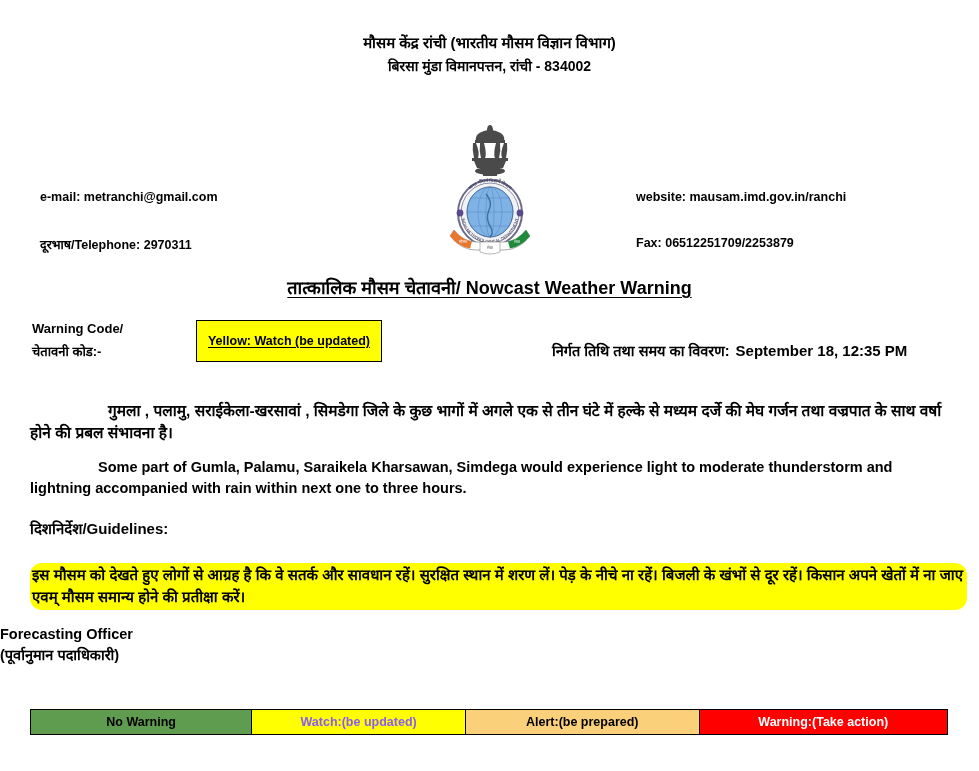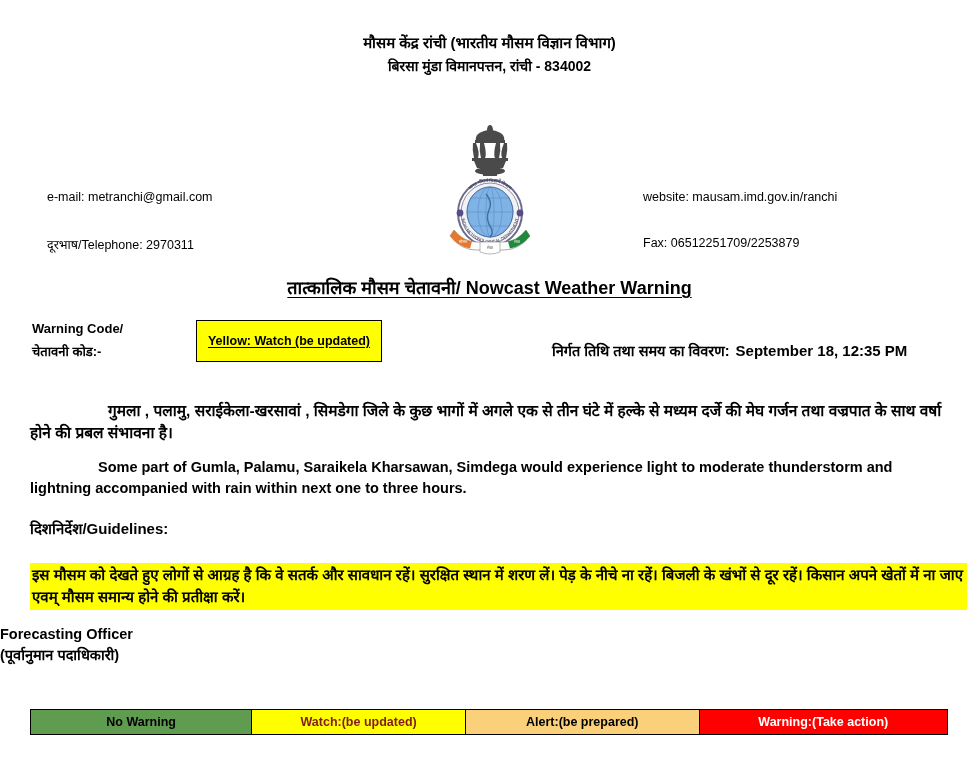--- a/index.html
+++ b/index.html
@@ -52,25 +52,25 @@
     right: 0;
     top: 118px;
     display: flex;
     justify-content: center;
     pointer-events: none;
   }
 
   
   .contact {
     position: absolute;
-    left: 15px;
+    left: 8px;
     right: 0;
     top: 190px;
     font-size: 12.5px;
-    font-weight: normal;
+    font-weight: bold;
   }
   .contact-row {
     position: relative;
     height: 46px;
   }
   .c-left {
     position: absolute;
     left: 32px;
     top: 0;
   }
@@ -169,20 +169,21 @@
   .guide-body {
     position: absolute;
     left: 30px;
     right: 12px;
     top: 563px;
     background: #FFFF00;
     font-size: 15px;
     font-weight: bold;
     line-height: 1.46;
     padding: 1px 0 2px 2px;
+    border-radius: 12px;
   }
 
   
   .sign {
     position: absolute;
     left: 0;
     right: 38px;
     top: 624px;
     text-align: left;
     font-size: 14.5px;
@@ -314,21 +315,21 @@
 
   <div class="sign">
     <div>Forecasting Officer</div>
     <div>(पूर्वानुमान पदाधिकारी)</div>
   </div>
 
   <div class="legend">
       <div class="legend-cell" style="background: rgb(95, 156, 79); color: rgb(0, 0, 0); flex: 178 0 0px; text-align: center;">
         <span>No Warning</span>
       </div>
-      <div class="legend-cell" style="background: rgb(255, 255, 0); color: #7f1d1d; flex: 172 0 0px;">
+      <div class="legend-cell" style="background: rgb(255, 255, 0); color: #8b5cf6; flex: 172 0 0px;">
         <span>Watch:(be updated)</span>
       </div>
       <div class="legend-cell" style="background: rgb(250, 208, 122); color: rgb(0, 0, 0); flex: 188 0 0px;">
         <span>Alert:(be prepared)</span>
       </div>
       <div class="legend-cell" style="background: rgb(255, 0, 0); color: rgb(255, 255, 255); flex: 200 0 0px;">
         <span>Warning:(Take action)</span>
       </div>
     </div>
 

